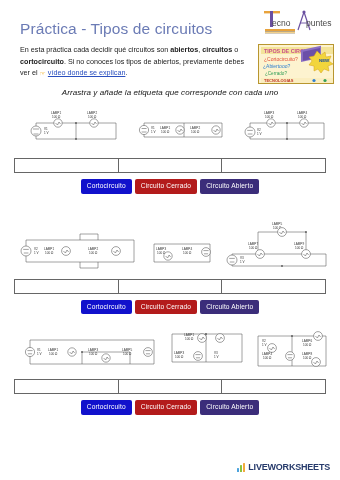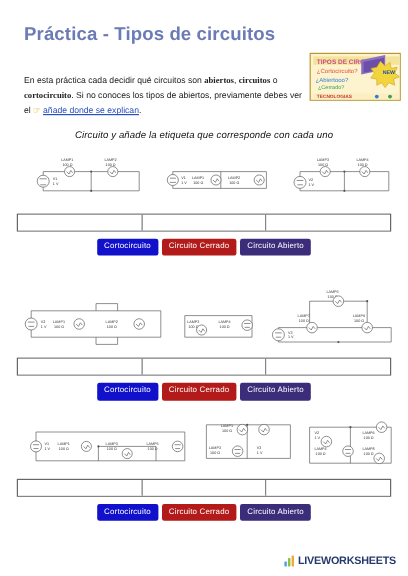--- a/index.html
+++ b/index.html
@@ -24,33 +24,33 @@
   }
 
   
   .header {
     position: relative;
     padding: 14px 14px 0 20px;
   }
   .page-title {
     font-size: 15.5px;
     color: #6b7bb5;
-    font-weight: 700;
-    margin: 6px 0 24px 0;
+    font-weight: 400;
+    margin: 6px 0 7px 0;
     letter-spacing: .1px;
     line-height: 1.1;
   }
   .intro {
     font-size: 7.2px;
     line-height: 1.62;
     color: #222;
     width: 232px;
     margin: 0;
   }
-  .intro b { font-weight: 700; font-family: Liberation Serif, serif; }
+  .intro b { font-weight: 700; }
   .vlink {
     color: #2a4fbf;
     text-decoration: underline;
   }
   .hand-icon {
     display: inline-block;
     color: #f0a500;
     font-size: 7px;
     transform: translateY(.5px);
   }
@@ -171,20 +171,34 @@
   .comp { stroke: #555; stroke-width: .55; fill: #fff; }
   .node { fill: #555; }
 </style>
 </head>
 <body>
 
 <div class="page">
 
   <div class="header">
 
+    <div class="brand-logo">
+      <svg width="74" height="34" viewBox="0 0 74 34" xmlns="http://www.w3.org/2000/svg">
+        <rect x="4" y="3" width="16" height="2.4" fill="#e8a33d"></rect>
+        <rect x="10" y="3" width="3" height="16" fill="#6a4fa0"></rect>
+        <path d="M44 4 L38 22 M44 4 L50 22" stroke="#6a4fa0" stroke-width="1.2" fill="none"></path>
+        <circle cx="44" cy="4" r="1.6" fill="#6a4fa0"></circle>
+        <path d="M40 15 L48 15" stroke="#6a4fa0" stroke-width=".9"></path>
+        <text x="12" y="18" font-family="Liberation Sans, sans-serif" font-size="8.5" fill="#4a4a4a">ecno</text>
+        <text x="46" y="18" font-family="Liberation Sans, sans-serif" font-size="8.5" fill="#4a4a4a">puntes</text>
+        <rect x="5" y="21" width="30" height="2.2" fill="#e8a33d"></rect>
+        <rect x="5" y="23.6" width="30" height="1.6" fill="#f0c externally"></rect>
+        <rect x="5" y="23.6" width="30" height="1.6" fill="#f3d089"></rect>
+      </svg>
+    </div>
 
     <div class="video-thumb">
       <svg width="76" height="40" viewBox="0 0 76 40" xmlns="http://www.w3.org/2000/svg">
         <rect x="0" y="0" width="76" height="40" fill="#fdf3cf"></rect>
         <rect x="2" y="2" width="72" height="7" fill="#f4e49a"></rect>
         <text x="5" y="8" font-family="Liberation Sans, sans-serif" font-size="5.4" font-weight="bold" fill="#c94f8a">TIPOS DE CIRCUITOS</text>
         <text x="5" y="16" font-family="Liberation Sans, sans-serif" font-size="5" fill="#e0503a">¿Cortocircuito?</text>
         <text x="4" y="23" font-family="Liberation Sans, sans-serif" font-size="5" fill="#2f7fd0">¿Abiertooo?</text>
         <text x="6" y="29.5" font-family="Liberation Sans, sans-serif" font-size="4.6" fill="#35a05a">¿Cerrado?</text>
         <rect x="42" y="14" width="20" height="12" fill="#8b6fc4" transform="skewY(-12)"></rect>
@@ -197,25 +211,25 @@
         <circle cx="66" cy="35.5" r="1.6" fill="#35a05a"></circle>
       </svg>
     </div>
 
     <h1 class="page-title">Práctica - Tipos de circuitos</h1>
 
     <p class="intro">
       <span>En esta práctica cada decidir qué circuitos son </span><b>abiertos</b><span>,</span>
       <b>circuitos</b><span> o </span><b>cortocircuito</b><span>. Si no conoces los tipos de abiertos,</span>
       <span>previamente debes ver el </span><span class="hand-icon">☞</span>
-      <a href="#" class="vlink">añade donde se explican</a><span>.</span>
+      <a href="#" class="vlink">vídeo donde se explican</a><span>.</span>
     </p>
   </div>
 
-  <div class="instruction">Circuito y añade la etiqueta que corresponde con cada uno</div>
+  <div class="instruction">Arrastra y añade la etiqueta que corresponde con cada uno</div>
 
   <div class="exercise">
     <div class="circuit-strip">
       <svg width="328" height="56" viewBox="0 0 328 56" xmlns="http://www.w3.org/2000/svg">
 
         <g>
           <path class="wire" d="M30 38 L30 22 L110 22 L110 38 L30 38"></path>
           <path class="wire" d="M70 22 L70 38"></path>
           <circle class="comp" cx="30" cy="30" r="5"></circle>
           <path class="wire" d="M27 28 h6 M30 32.5 h0 M27.5 33 h5"></path>

